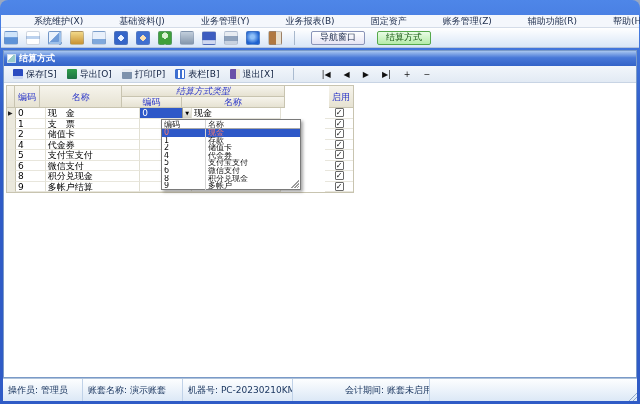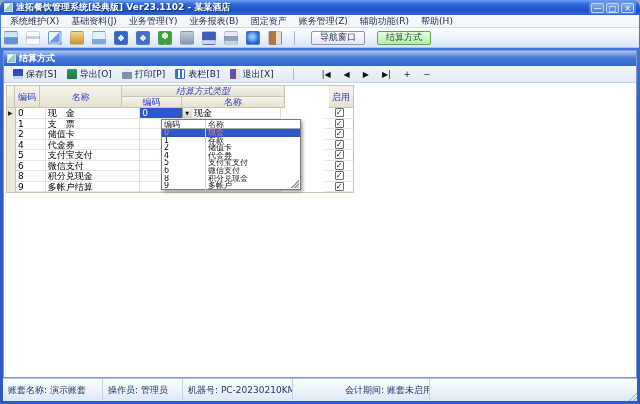--- a/index.html
+++ b/index.html
@@ -11,21 +11,21 @@
     padding:0 4px;background:linear-gradient(180deg,#6FA3EE 0%,#2F6BE0 25%,#1E52C4 70%,#2F67D8 100%);
     border-radius:8px 8px 0 0;}
   .appicon{width:9px;height:9px;background:linear-gradient(135deg,#fff 40%,#9cc 41%);border:1px solid #cde;flex:0 0 auto;}
   .title{color:#fff;font-size:9px;font-weight:bold;text-shadow:1px 1px 1px #10306a;white-space:nowrap;flex:1;}
   .winbtns{display:flex;gap:2px;background:rgba(255,255,255,.25);border-radius:3px;padding:1px 2px;}
   .winbtn{width:13px;height:10px;font-size:8px;line-height:9px;text-align:center;color:#fff;
     background:linear-gradient(180deg,#86ACE8,#4F7FD0);border:1px solid #BDD3F2;border-radius:2px;cursor:default;}
   
   .menubar{position:absolute;left:1px;right:1px;top:15px;height:13px;background:#F4F7FC;
     border-bottom:1px solid #D4DCE8;display:flex;align-items:center;padding-left:3px;}
-  .menuitem{font-size:9px;color:#1A2A4A;padding:0 6px;white-space:nowrap;}
+  .menuitem{font-size:9px;color:#1A2A4A;padding:0 6px;white-space:nowrap;margin-left:24px;}
   
   .toolbar{position:absolute;left:1px;right:1px;top:28px;height:20px;display:flex;align-items:center;
     background:linear-gradient(180deg,#FFFFFF,#D9E6F7);border-bottom:1px solid #B4C4DC;padding-left:3px;gap:8px;}
   .tbi{width:14px;height:14px;border-radius:2px;border:1px solid rgba(120,140,170,.35);flex:0 0 auto;}
   .ic1{background:linear-gradient(180deg,#CFE4FA 45%,#5E93D8 46%);}
   .ic2{background:linear-gradient(180deg,#fff 30%,#BCD2EE 31%,#BCD2EE 60%,#fff 61%);}
   .ic3{background:linear-gradient(135deg,#EAF2FC 45%,#6E9BD8 46%);box-shadow:inset -2px -2px 0 #9CC0EA;}
   .ic4{background:linear-gradient(180deg,#F2D98A,#C89232);}
   .ic5{background:linear-gradient(180deg,#E8F0FB 55%,#7FA8DC 56%);}
   .ic6{background:radial-gradient(circle at 50% 50%,#EAF2FF 30%,#3565C8 31%);}
@@ -96,29 +96,20 @@
   .sp6{flex:1;border-right:none;padding-left:52px;}
   .sgrip{position:absolute;right:0;bottom:0;width:10px;height:10px;
     background:repeating-linear-gradient(135deg,transparent 0 2px,#8FA8C8 2px 3px);
     clip-path:polygon(100% 0,100% 100%,0 100%);}
 </style>
 </head>
 <body>
 
 <div id="window">
 
-  <div class="titlebar">
-    <div class="appicon"></div>
-    <div class="title">速拓餐饮管理系统[经典版] Ver23.1102  -  某某酒店</div>
-    <div class="winbtns">
-      <div class="winbtn">—</div>
-      <div class="winbtn">□</div>
-      <div class="winbtn">×</div>
-    </div>
-  </div>
 
   <div class="menubar">
     <div class="menuitem">系统维护(X)</div>
     <div class="menuitem">基础资料(J)</div>
     <div class="menuitem">业务管理(Y)</div>
     <div class="menuitem">业务报表(B)</div>
     <div class="menuitem">固定资产</div>
     <div class="menuitem">账务管理(Z)</div>
     <div class="menuitem">辅助功能(R)</div>
     <div class="menuitem">帮助(H)</div>
@@ -318,20 +309,20 @@
       </div>
       <div class="prow">
         <div class="pc1">9</div>
         <div class="pc2">多帐户</div>
       </div>
       <div class="grip"></div>
     </div>
   </div>
 
   <div class="status">
+    <div class="sp sp2">操作员: 管理员</div>
     <div class="sp sp1">账套名称: 演示账套</div>
-    <div class="sp sp2">操作员: 管理员</div>
     <div class="sp sp3">机器号: PC-20230210KMI</div>
     <div class="sp sp4">会计期间: 账套未启用</div>
     <div class="sgrip"></div>
   </div>
 
 </div>
 
 </body></html>

